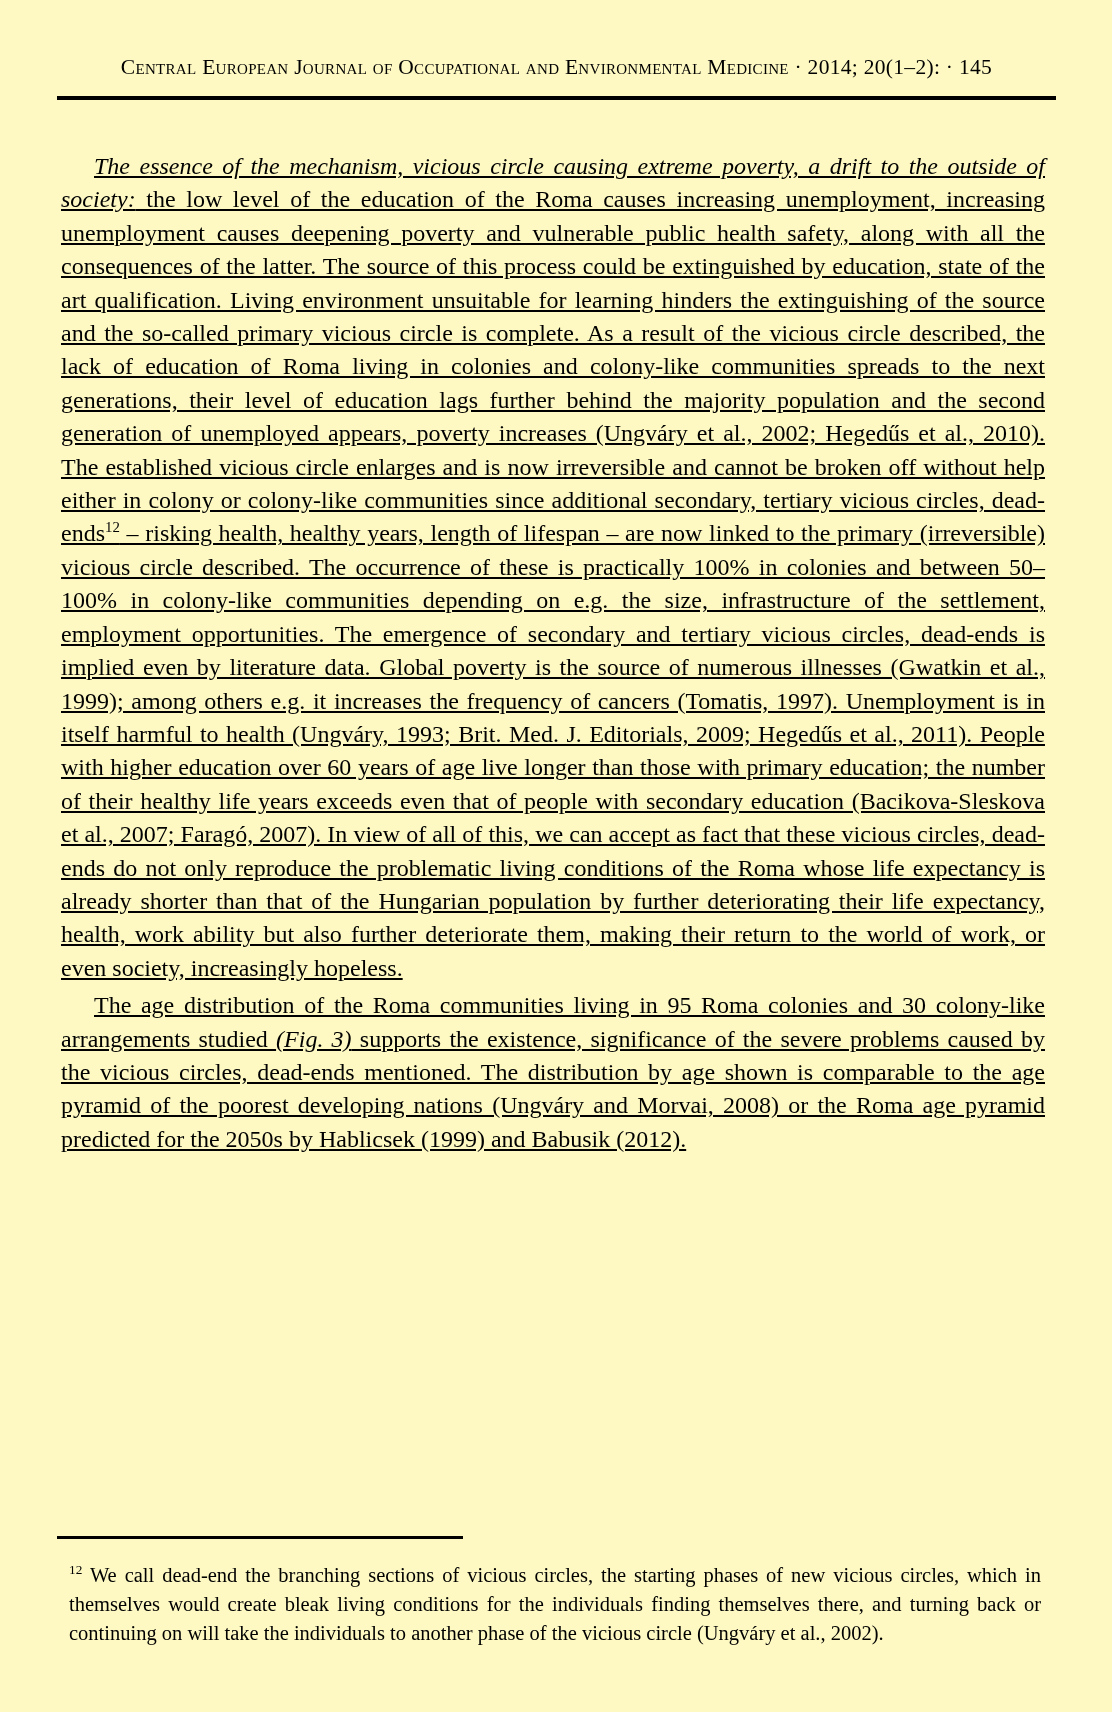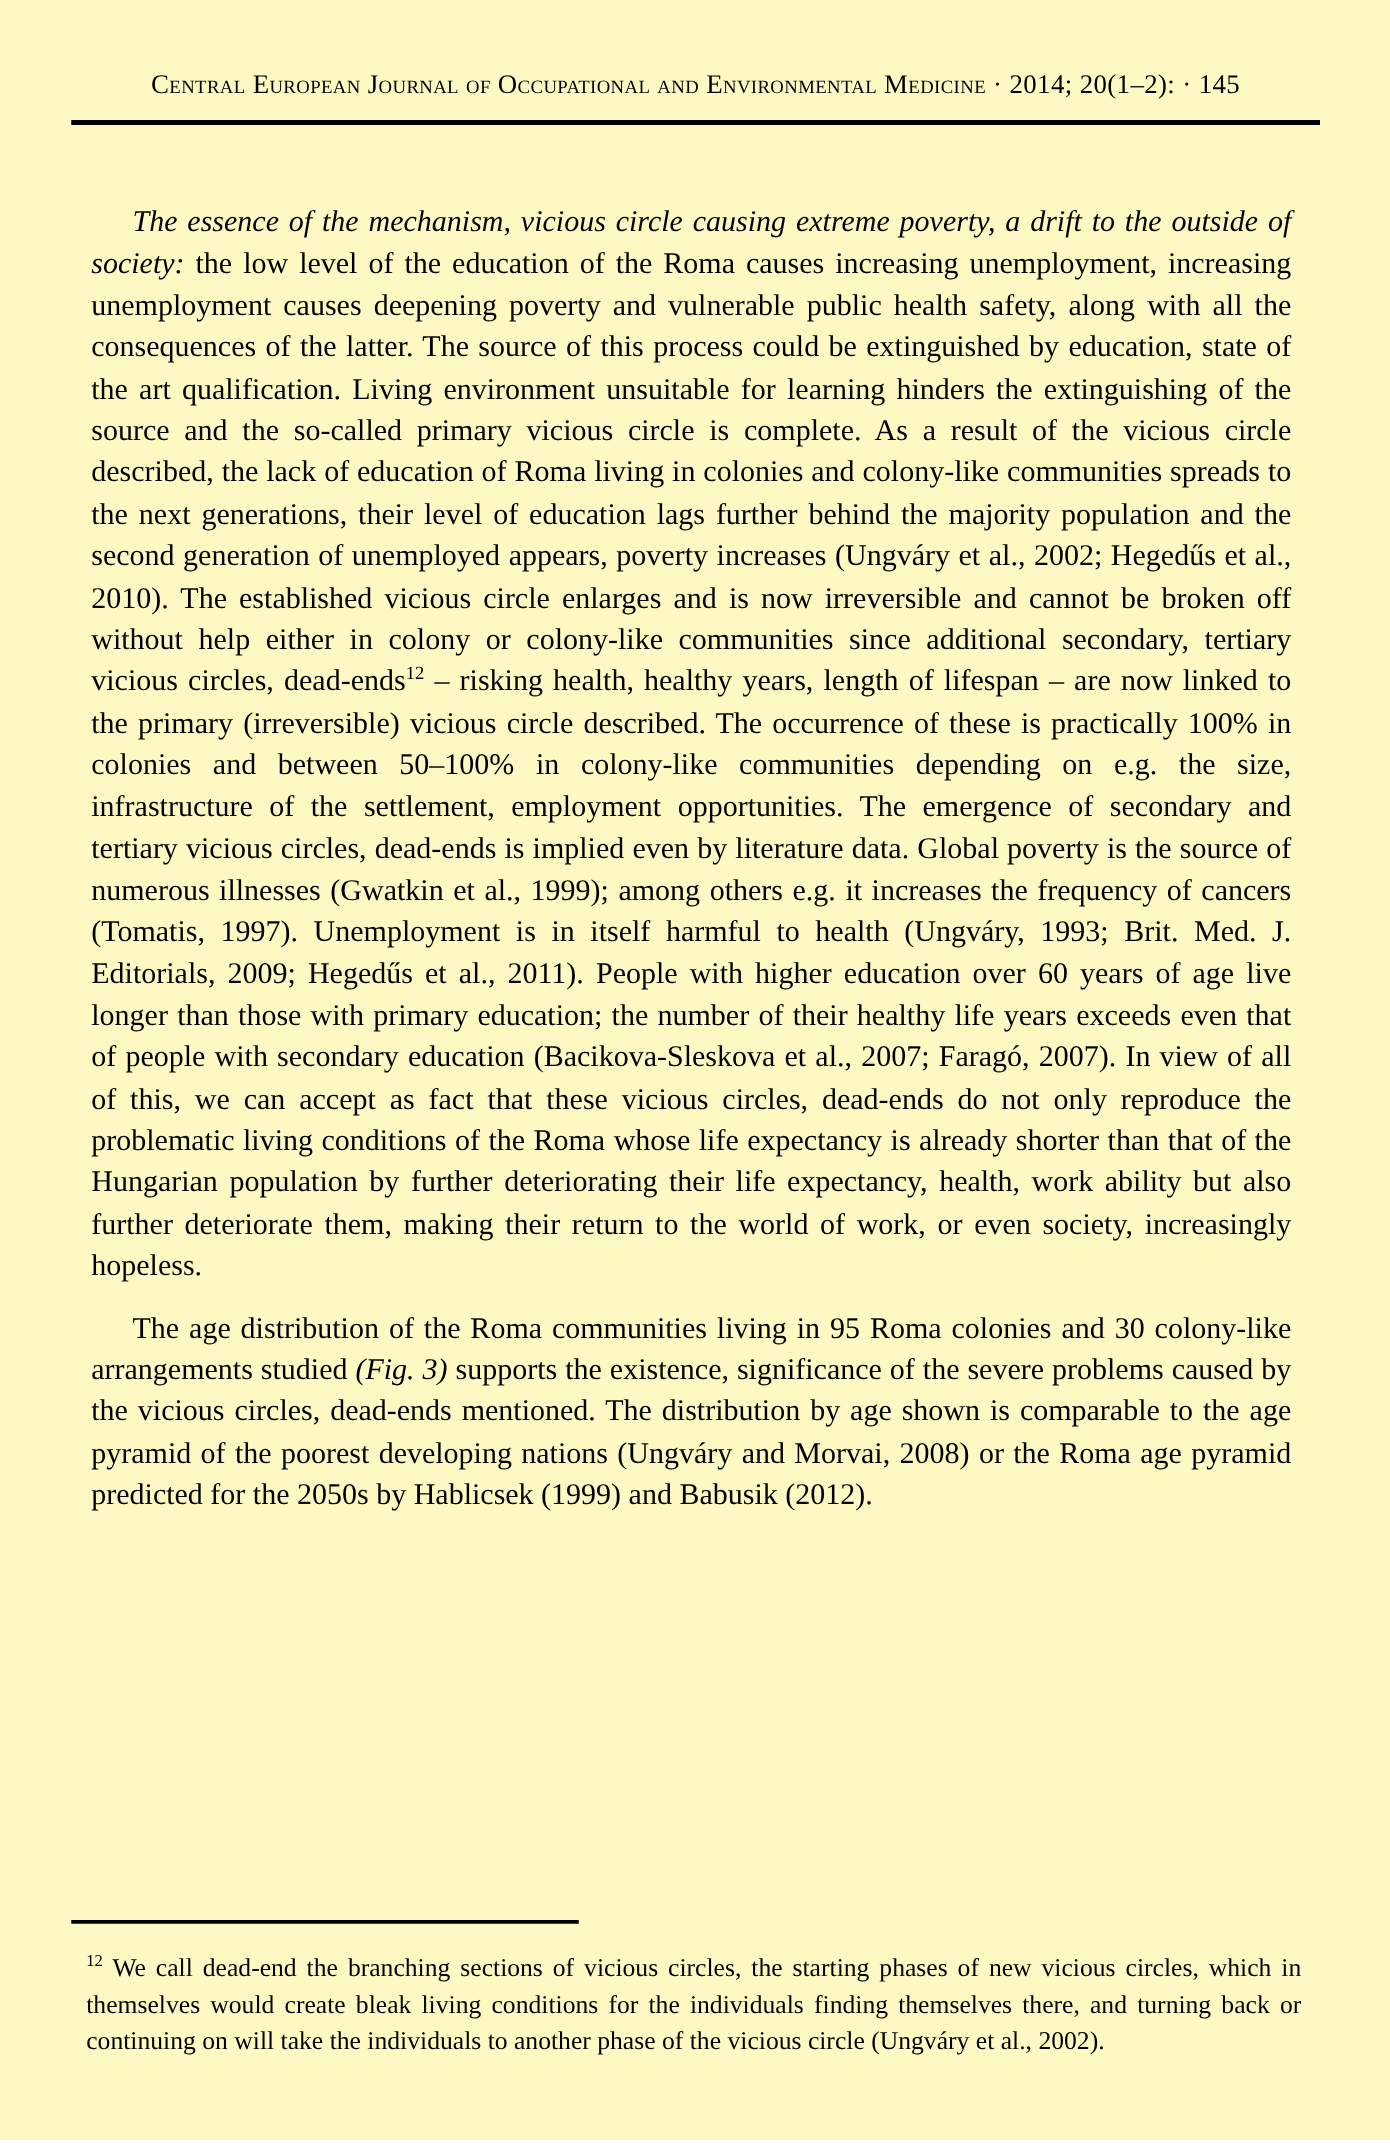--- a/index.html
+++ b/index.html
@@ -40,23 +40,24 @@
     position: absolute;
     top: 146px;
     left: 57px;
     width: 992px;
     font-size: 24px;
     line-height: 33.4px;
     text-align: justify;
     color: #000000;
   }
   .article-body p {
-    margin: 16px;
+    margin: 4px;
     padding: 0;
     text-indent: 33px;
+    text-decoration: underline;
   }
   .italic {
     font-style: italic;
   }
   sup.fn-ref {
     font-size: 0.62em;
     line-height: 0;
     vertical-align: super;
   }
   .footnote-rule {

